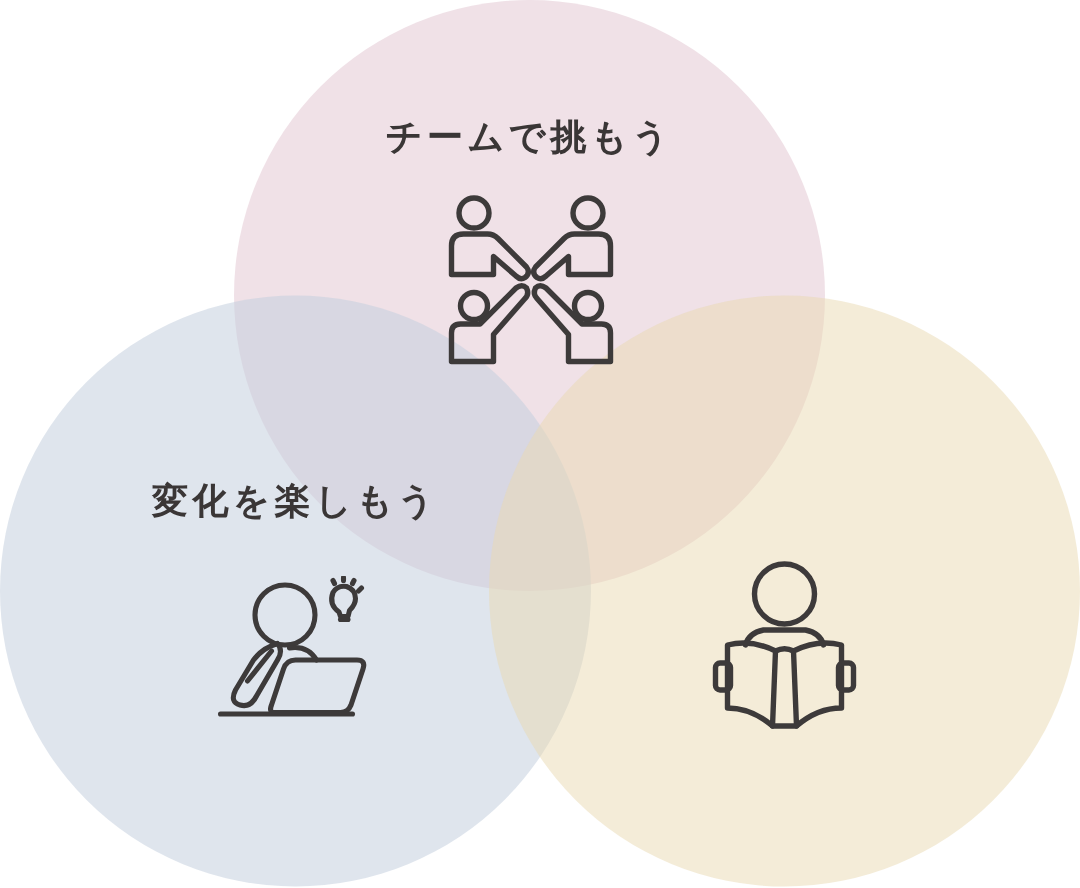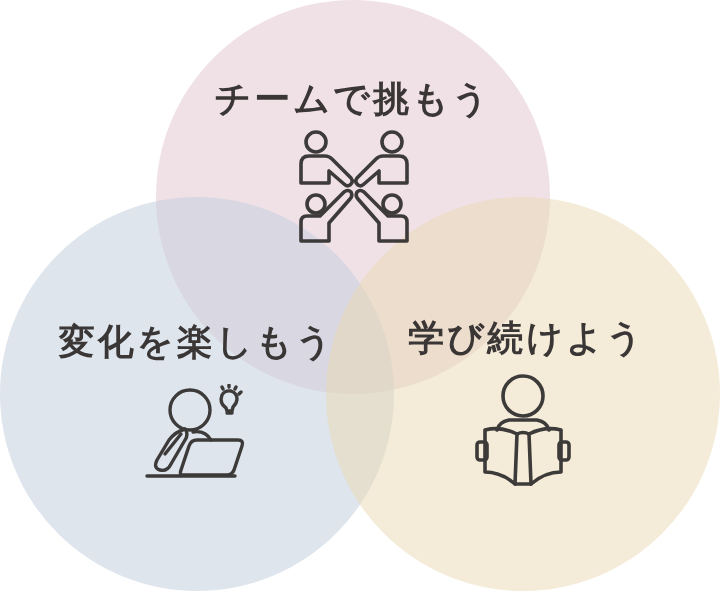--- a/index.html
+++ b/index.html
@@ -3,42 +3,41 @@
 <meta charset="utf-8">
 <style>
   html, body { margin: 0; padding: 0; background: #ffffff; }
   body { width: 720px; height: 592px; position: relative; overflow: hidden;
          font-family: "DejaVu Sans", "Liberation Sans", sans-serif; }
   .venn { position: absolute; left: 0; top: 0; width: 720px; height: 592px; }
   .circle { position: absolute; width: 394px; height: 394px; border-radius: 50%; }
   .c-top   { left: 156px; top: 0px;   background: rgba(226, 196, 208, 0.50); }
   .c-left  { left: 0px;   top: 197px; background: rgba(196, 208, 222, 0.55); }
   .c-right { left: 326px; top: 197px; background: rgba(234, 218, 178, 0.50); }
-  .label { position: absolute; font-size: 36px; font-weight: bold; color: #3a3636;
+  .label { position: absolute; font-size: 24px; font-weight: bold; color: #3a3636;
            letter-spacing: 3px; white-space: nowrap; transform: translateX(-50%); }
   .l-top   { left: 353px; top: 75px; }
   .l-left  { left: 197px; top: 318px; font-family: Liberation Serif, serif; }
   .l-right { left: 527px; top: 314px; }
   .icon { position: absolute; }
   .icon svg { display: block; }
   .i-top   { left: 296px; top: 128px; }
   .i-left  { left: 145px; top: 384px; }
   .i-right { left: 473px; top: 374px; }
 </style>
 </head>
 <body>
 
 <div class="venn">
   <div class="circle c-top"></div>
   <div class="circle c-left"></div>
   <div class="circle c-right"></div>
 
   <div class="label l-top">チームで挑もう</div>
   <div class="label l-left">変化を楽しもう</div>
-  <div class="label l-right">学び続けよう</div>
 
   <div class="icon i-top">
     <svg width="116" height="118" viewBox="0 0 116 118" fill="none" stroke="#3d3a3a" stroke-width="3.6" stroke-linejoin="round" stroke-linecap="round">
 
       <circle cx="20" cy="14" r="10"></circle>
       <path d="M5 55 V36 Q5 28 13 28 H29 Q33 28 36 31 L55 50 Q58 54 54 57 Q51 59 48 56 L33 43 V55 Z"></path>
 
       <circle cx="96" cy="14" r="10"></circle>
       <path d="M111 55 V36 Q111 28 103 28 H87 Q83 28 80 31 L61 50 Q58 54 62 57 Q65 59 68 56 L83 43 V55 Z"></path>
 

